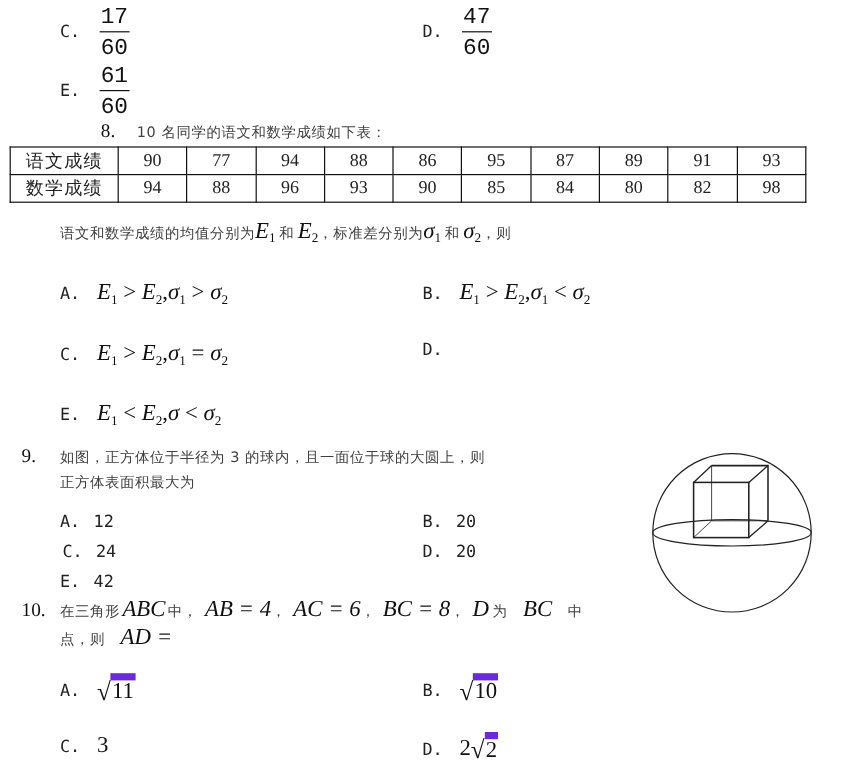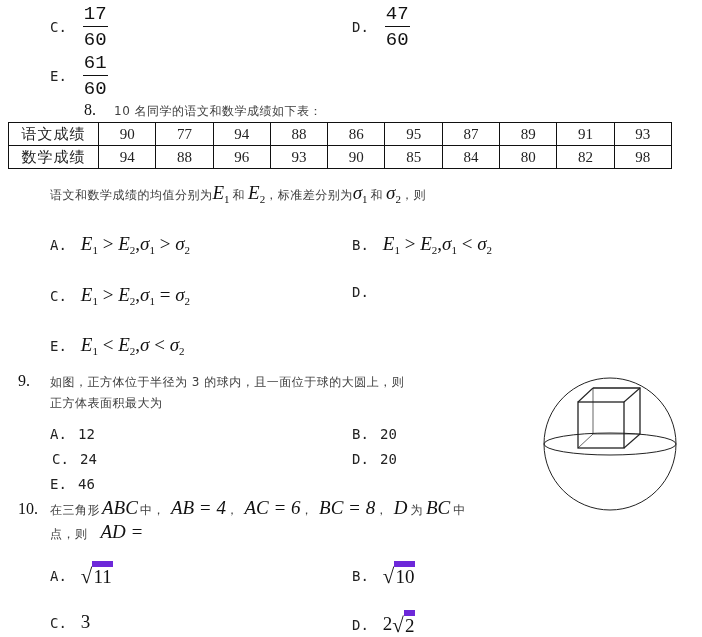--- a/index.html
+++ b/index.html
@@ -145,21 +145,21 @@
 <div class="abs" style="left:52px; top:449px;">
   <span class="lbl">C.</span>
   <span class="lbl" style="margin-left:6px;">24</span>
 </div>
 <div class="abs" style="left:352px; top:449px;">
   <span class="lbl">D.</span>
   <span class="lbl" style="margin-left:6px;">20</span>
 </div>
 <div class="abs" style="left:50px; top:474px;">
   <span class="lbl">E.</span>
-  <span class="lbl" style="margin-left:6px;">46</span>
+  <span class="lbl" style="margin-left:6px;">42</span>
 </div>
 
 <svg class="abs" style="left:530px; top:365px;" width="172" height="160" viewBox="0 0 172 160">
   <g fill="none" stroke="#222" stroke-width="1">
     <circle cx="80" cy="79" r="66"></circle>
     <ellipse cx="80" cy="79" rx="66" ry="11"></ellipse>
 
     <polyline points="63,23 110,23 110,69" stroke-width="1.3"></polyline>
     <line x1="63" y1="23" x2="63" y2="69" stroke-width="0.7"></line>
     <line x1="63" y1="69" x2="110" y2="69" stroke-width="0.7"></line>
@@ -180,21 +180,21 @@
     <span class="math" style="margin:0 2px;"><i>ABC</i></span>
     <span class="cn">中，</span>
     <span class="math" style="margin-left:6px;"><i>AB = 4</i></span>
     <span class="cn">，</span>
     <span class="math" style="margin-left:6px;"><i>AC = 6</i></span>
     <span class="cn">，</span>
     <span class="math" style="margin-left:6px;"><i>BC = 8</i></span>
     <span class="cn">，</span>
     <span class="math" style="margin:0 3px 0 6px;"><i>D</i></span>
     <span class="cn">为</span>
-    <span class="math" style="margin:0 3px;"><i>BC</i></span>
+    <span class="math" style="margin:0 13px;"><i>BC</i></span>
     <span class="cn">中</span>
   </div>
   <div style="display:flex; align-items:baseline; margin-left:32px; margin-top:2px;">
     <span class="cn">点，则</span>
     <span class="math" style="margin-left:13px;"><i>AD =</i></span>
   </div>
 </div>
 
 <div class="abs" style="left:50px; top:560px; display:flex; align-items:flex-end;">
   <span class="lbl" style="margin-right:14px; padding-bottom:2px;">A.</span>

